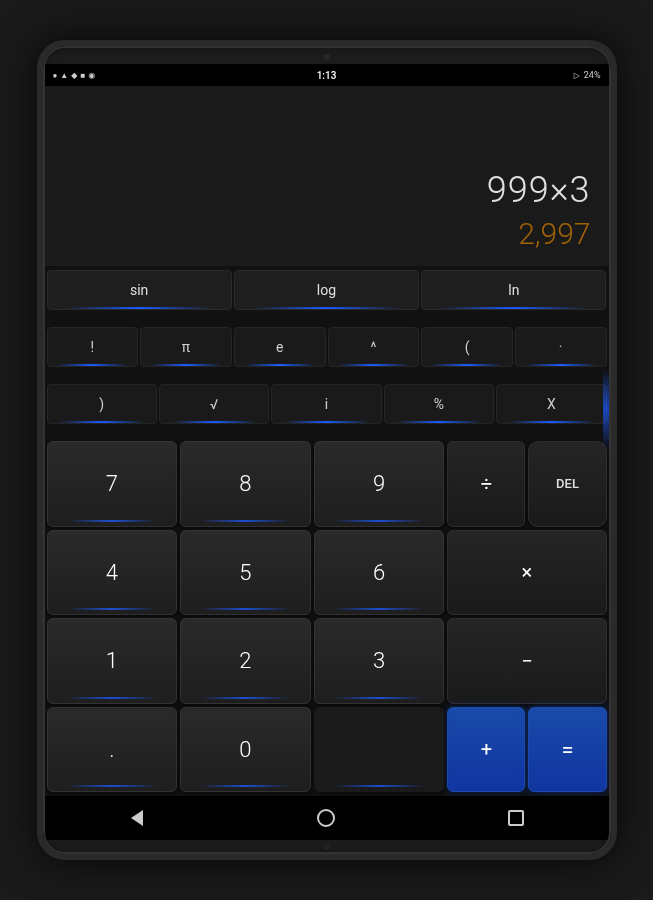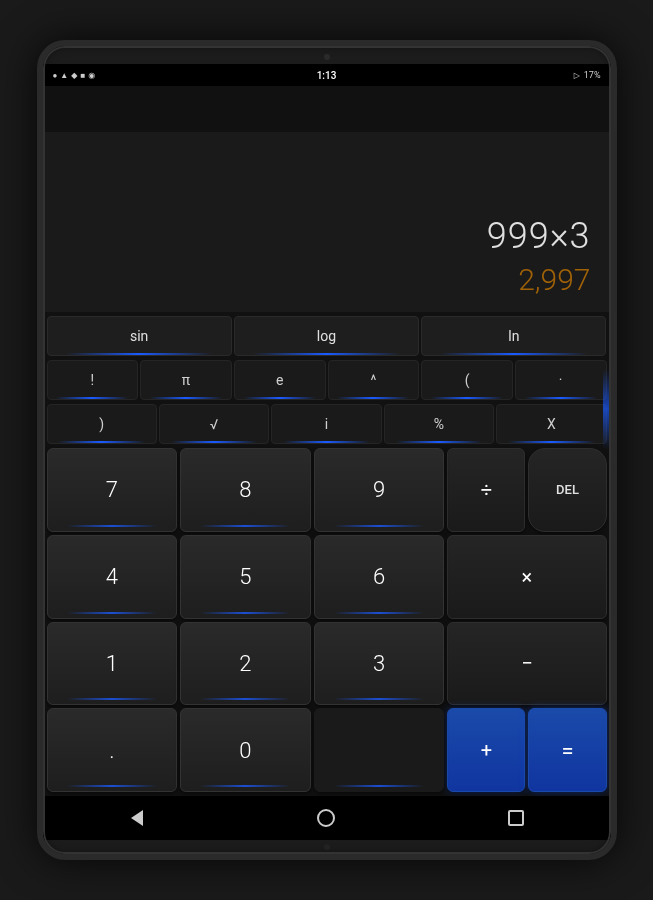--- a/index.html
+++ b/index.html
@@ -98,21 +98,20 @@
 
     
     .display-area {
       background: #1a1a1a;
       flex: 0 0 180px;
       display: flex;
       flex-direction: column;
       align-items: flex-end;
       justify-content: flex-end;
       padding: 10px 20px 15px;
-      margin-top: 46px;
     }
 
     .expression {
       color: #e0e0e0;
       font-size: 36px;
       font-weight: 300;
       letter-spacing: 1px;
     }
 
     .result {
@@ -122,21 +121,21 @@
       margin-top: 5px;
     }
 
     
     .buttons-area {
       flex: 1;
       background: #111;
       display: flex;
       flex-direction: column;
       padding: 4px;
-      gap: 4px;
+      gap: 17px;
     }
 
     
     .sci-row {
       display: flex;
       flex-direction: row;
       gap: 2px;
       height: 40px;
     }
 
@@ -276,21 +275,21 @@
       cursor: pointer;
       box-shadow: 0 2px 4px rgba(0,0,0,0.5);
     }
 
     .del-btn {
       background: linear-gradient(180deg, #252525 0%, #1a1a1a 100%);
       color: #e0e0e0;
       font-size: 13px;
       font-weight: 500;
       border: 1px solid #2e2e2e;
-      border-radius: 17px;
+      border-radius: 10px;
     }
 
     .equals-btn {
       background: linear-gradient(180deg, #1a4aaa 0%, #1035a0 100%);
       color: #fff;
       font-size: 22px;
       border: 1px solid #1a4aaa;
       border-radius: 6px;
       box-shadow: 0 0 8px rgba(26,90,255,0.4), 0 2px 4px rgba(0,0,0,0.5);
     }
@@ -375,21 +374,21 @@
       <div class="status-left">
         <span style="color:#ccc;font-size:8px;">●</span>
         <span style="color:#ccc;font-size:8px;">▲</span>
         <span style="color:#ccc;font-size:8px;">◆</span>
         <span style="color:#ccc;font-size:8px;">■</span>
         <span style="color:#ccc;font-size:8px;">◉</span>
       </div>
       <span class="status-time">1:13</span>
       <div class="status-right">
         <span style="color:#ccc;font-size:8px;">▷</span>
-        <span class="status-text">17%</span>
+        <span class="status-text">24%</span>
       </div>
     </div>
 
     <div class="display-area">
       <span class="expression">999×3</span>
       <span class="result">2,997</span>
     </div>
 
     <div class="buttons-area">
 

